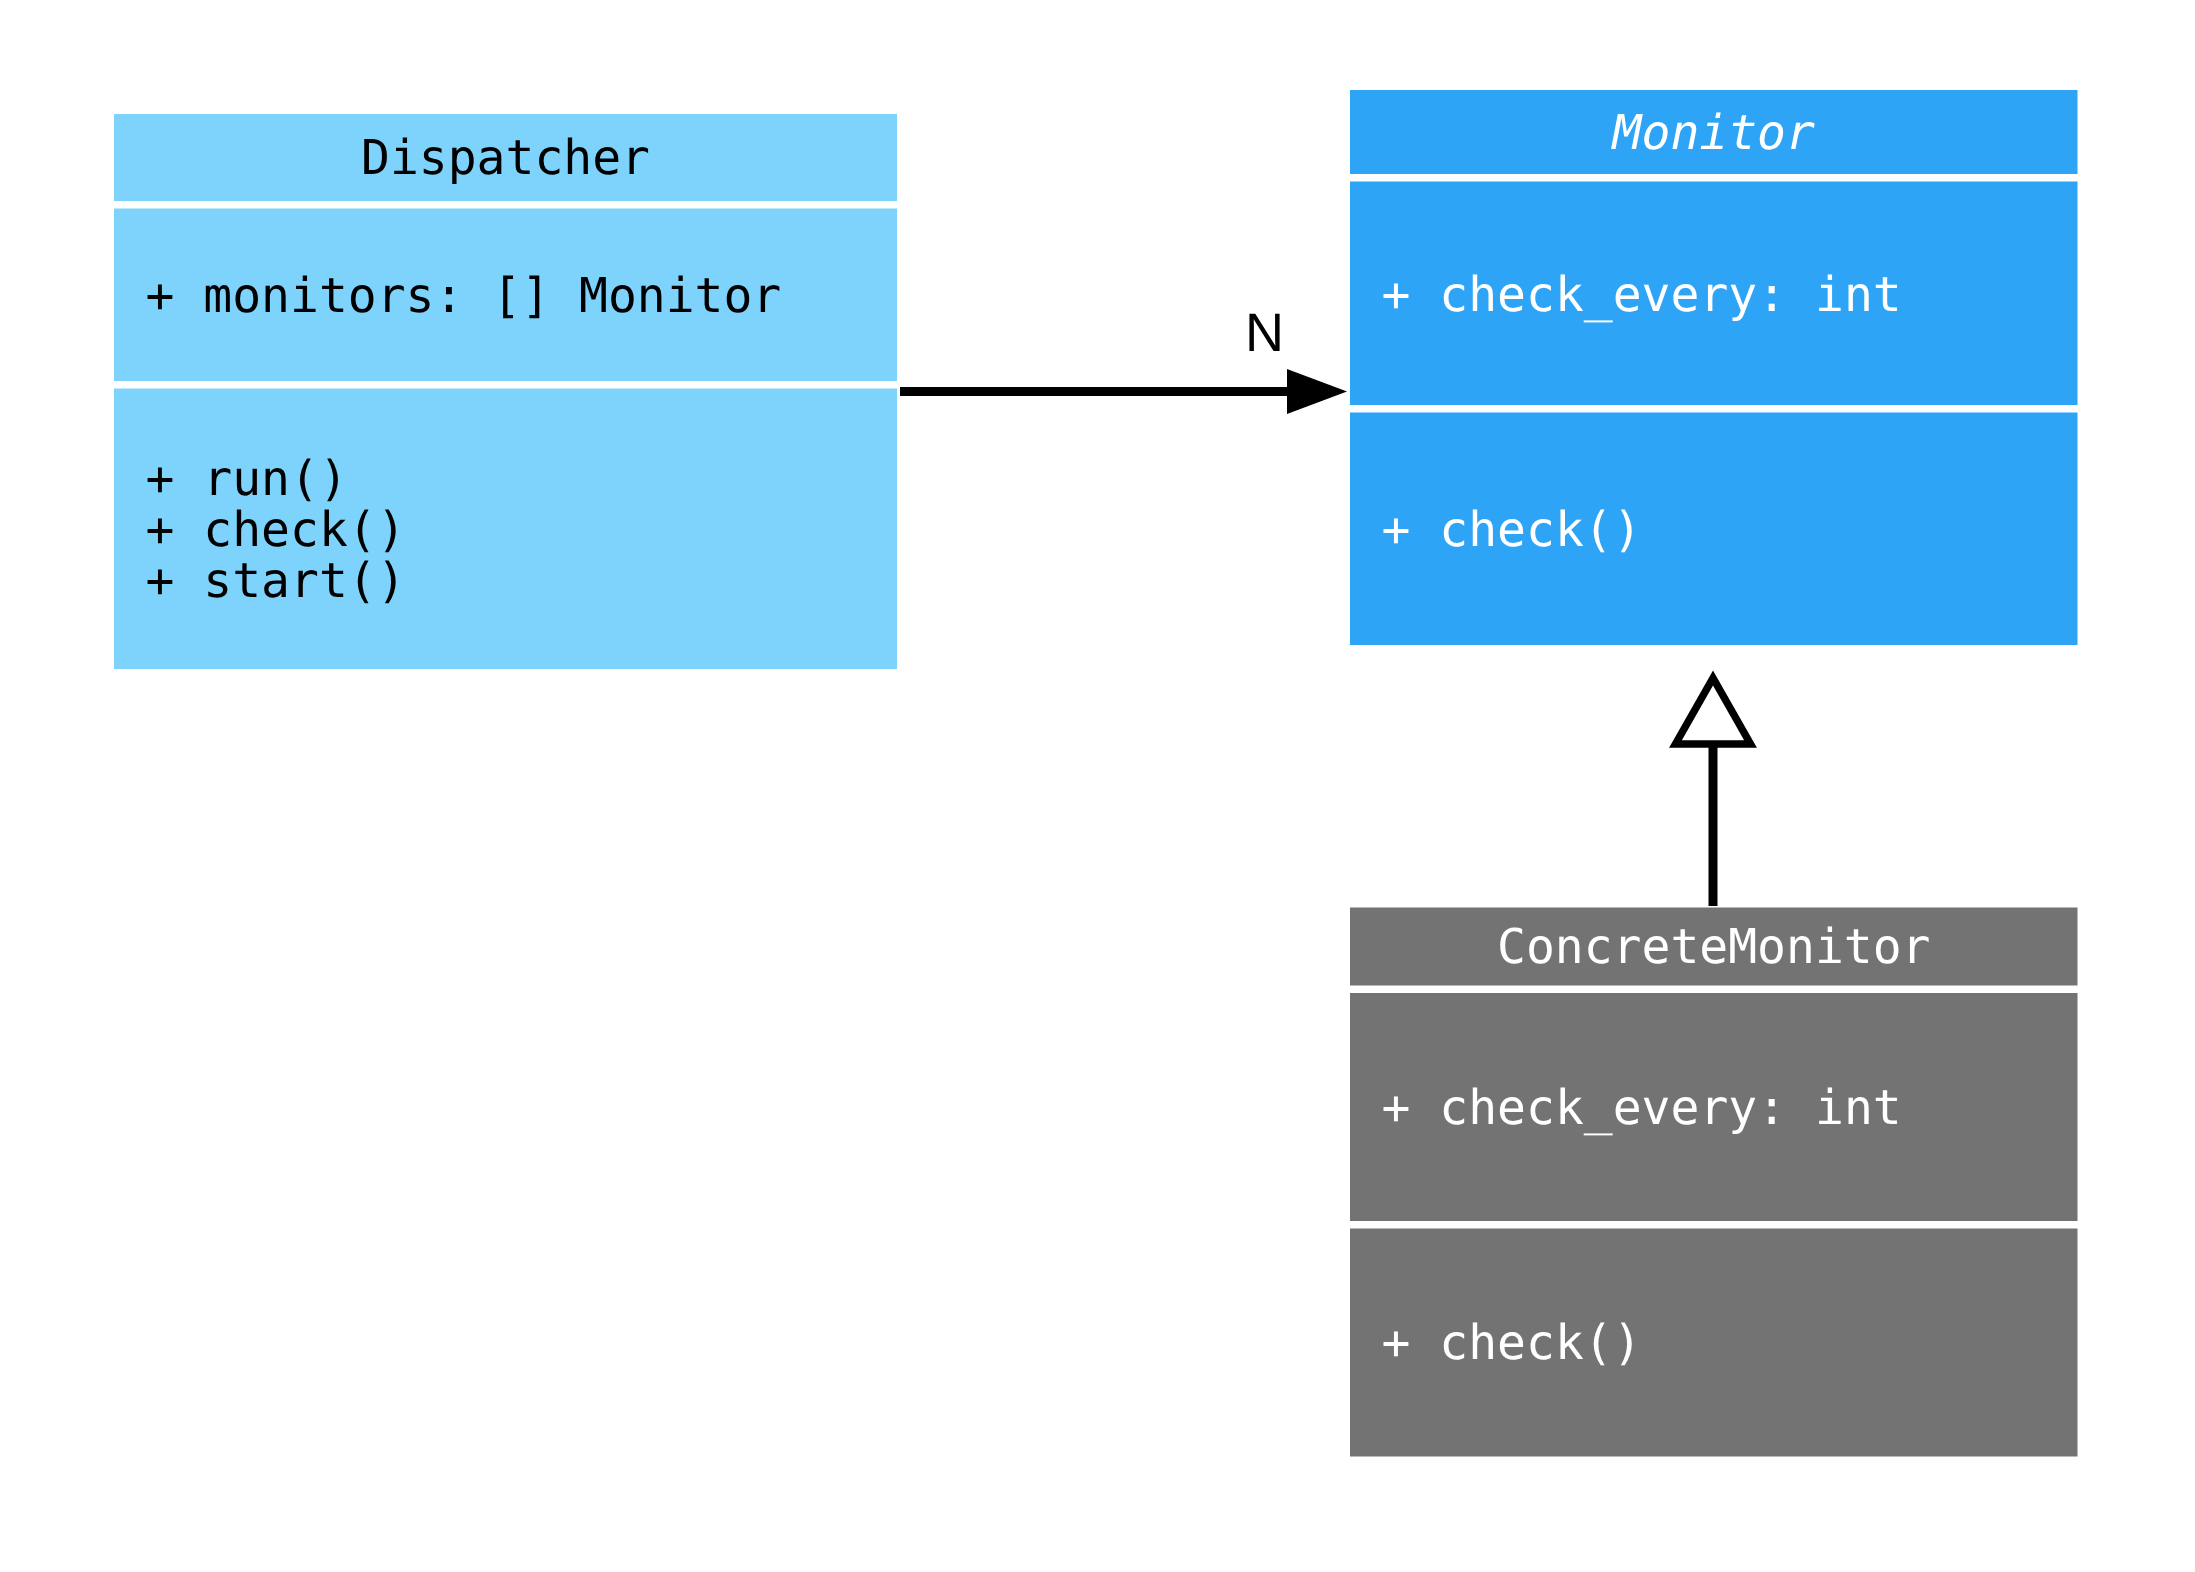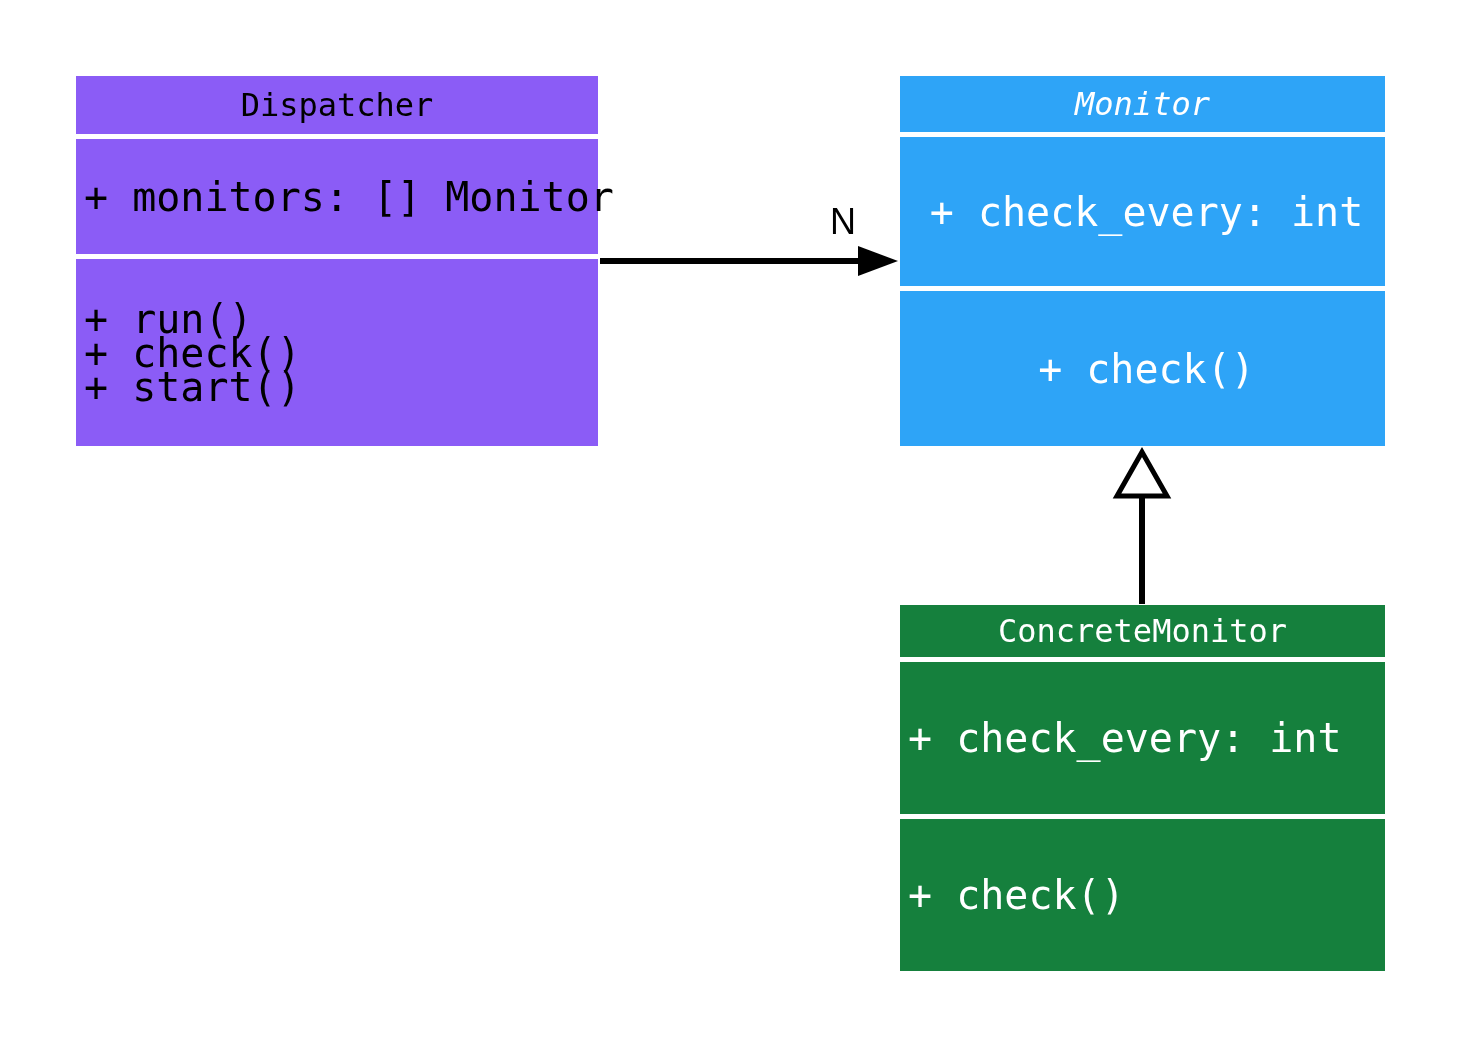--- a/index.html
+++ b/index.html
@@ -29,56 +29,55 @@
     flex-direction: column;
     justify-content: center;
   }
   .compartment.title {
     align-items: center;
     justify-content: center;
     font-size: 32px;
     line-height: 1;
   }
   .compartment .member {
-    padding-left: 8px;
-    font-size: 40px;
+    padding-left: 21px;
+    font-size: 32px;
     line-height: 34px;
     white-space: pre;
   }
 
   
   .class-dispatcher {
     left: 76px; top: 76px;
     width: 522px; height: 370px;
     color: #000000;
   }
-  .class-dispatcher .compartment { background: #8b5cf6; }
+  .class-dispatcher .compartment { background: #7dd3fc; }
   .class-dispatcher .title  { height: 58px; }
   .class-dispatcher .attrs  { height: 115px; }
   .class-dispatcher .methods { flex: 1; }
 
   
   .class-monitor {
-    left: 900px; top: 76px;
+    left: 900px; top: 60px;
     width: 485px; height: 370px;
     color: #ffffff;
-    text-align: center;
   }
   .class-monitor .compartment { background: #2ea4f7; }
   .class-monitor .title  { height: 56px; font-style: italic; }
   .class-monitor .attrs  { height: 149px; }
   .class-monitor .methods { flex: 1; }
 
   
   .class-concrete-monitor {
     left: 900px; top: 605px;
     width: 485px; height: 366px;
     color: #ffffff;
   }
-  .class-concrete-monitor .compartment { background: #15803d; }
+  .class-concrete-monitor .compartment { background: #737373; }
   .class-concrete-monitor .title  { height: 52px; }
   .class-concrete-monitor .attrs  { height: 152px; }
   .class-concrete-monitor .methods { flex: 1; }
 
   
   .overlay {
     position: absolute;
     left: 0; top: 0;
     width: 1463px;
     height: 1048px;

